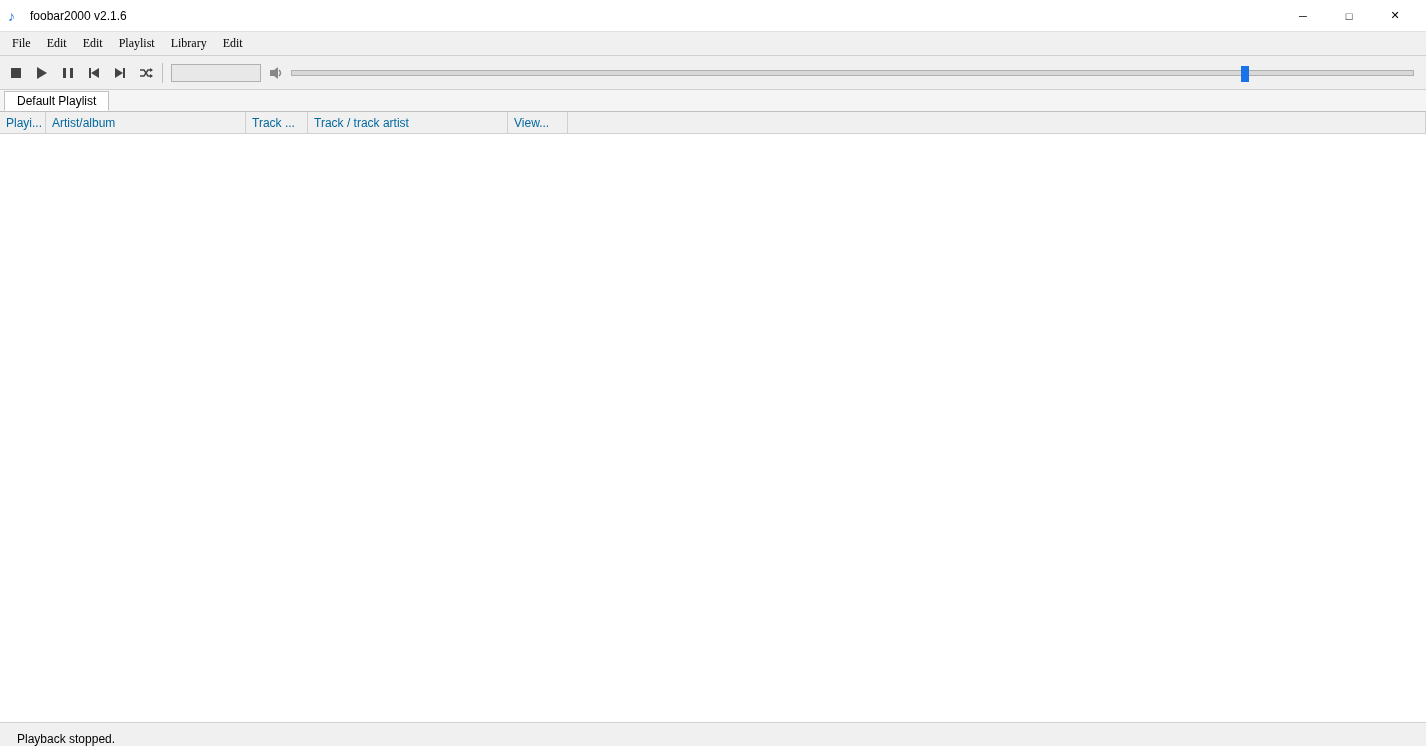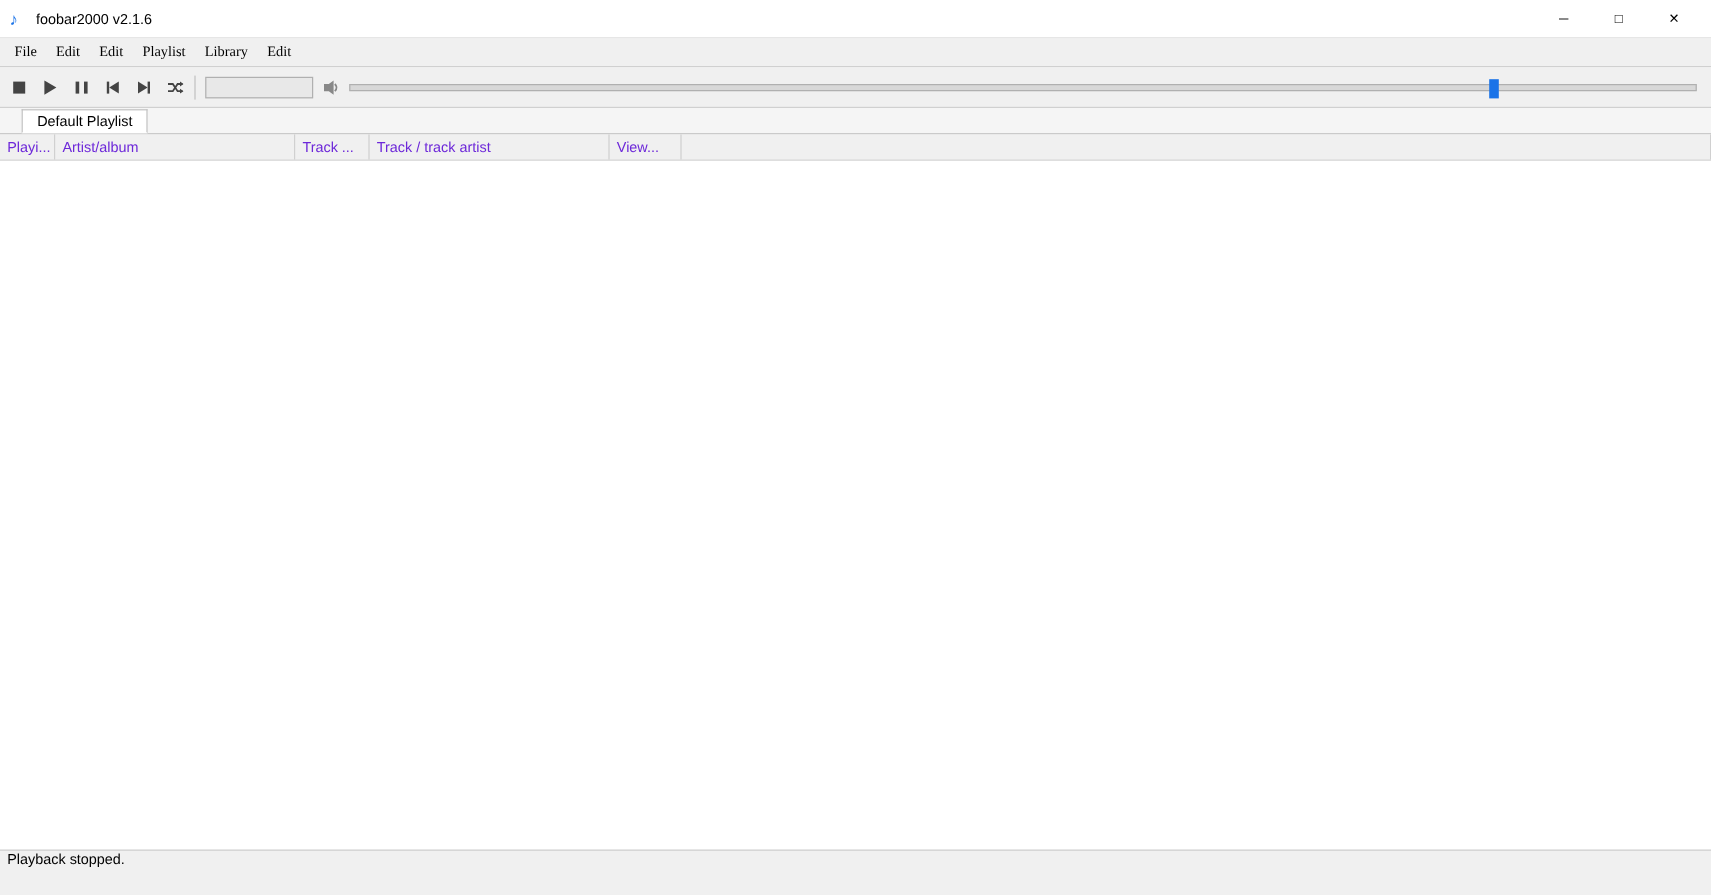--- a/index.html
+++ b/index.html
@@ -134,21 +134,21 @@
       border: 1px solid #c0c0c0;
       position: relative;
     }
 
     
     #playlist-tabs {
       height: 22px;
       background: #f5f5f5;
       display: flex;
       align-items: flex-end;
-      padding: 0 18px;
+      padding: 0 4px;
       border-bottom: 1px solid #c0c0c0;
     }
 
     .playlist-tab {
       padding: 2px 12px;
       background: #e8e8e8;
       border: 1px solid #c0c0c0;
       border-bottom: none;
       font-size: 12px;
       cursor: pointer;
@@ -168,21 +168,21 @@
       height: 22px;
       background: #f0f0f0;
       display: flex;
       align-items: center;
       border-bottom: 1px solid #d0d0d0;
     }
 
     .col-header {
       padding: 0 6px;
       font-size: 12px;
-      color: #6d28d9;
+      color: #0369a1;
       height: 100%;
       display: flex;
       align-items: center;
       border-right: 1px solid #d0d0d0;
       cursor: pointer;
       white-space: nowrap;
       overflow: hidden;
     }
 
     .col-playing { width: 46px; }
@@ -194,26 +194,26 @@
 
     
     #main-content {
       flex: 1;
       background: #ffffff;
       overflow: auto;
     }
 
     
     #status-bar {
-      height: 38px;
+      height: 24px;
       background: #f0f0f0;
       border-top: 1px solid #d0d0d0;
       display: flex;
-      align-items: flex-start;
-      padding: 0 6px;
+      align-items: flex-end;
+      padding: 0 17px;
       font-size: 12px;
       color: #000;
     }
 
     
     .icon-svg {
       width: 14px;
       height: 14px;
     }
 

